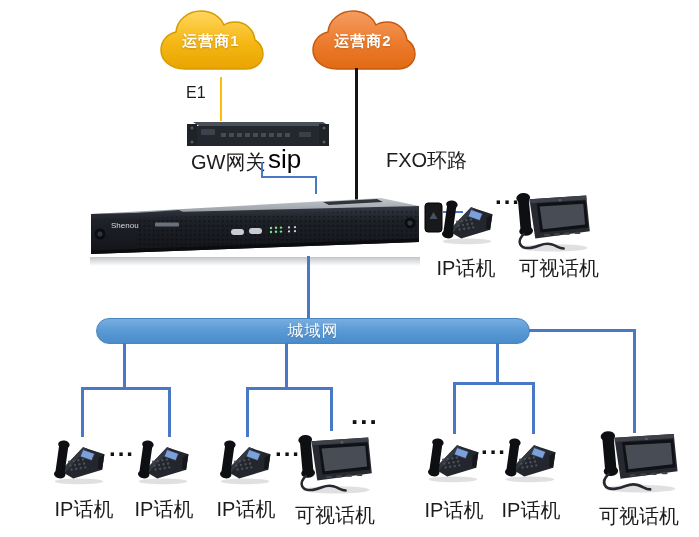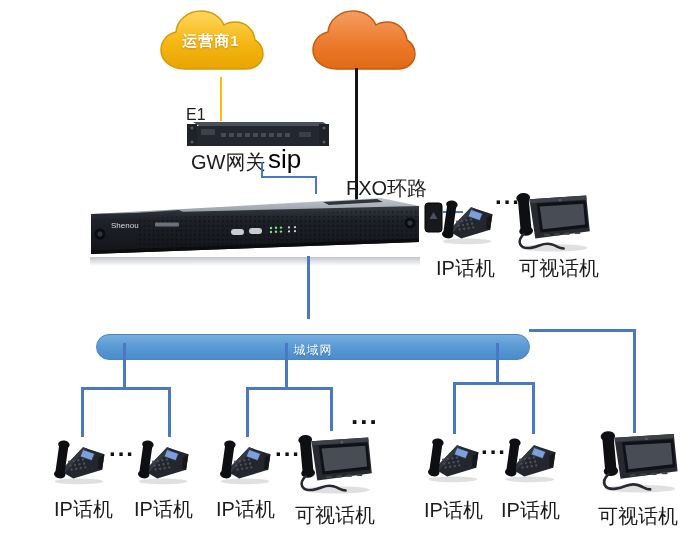--- a/index.html
+++ b/index.html
@@ -6,36 +6,36 @@
   #canvas{
     position:relative;width:699px;height:537px;background:#ffffff;overflow:hidden;
     font-family:"Liberation Sans","DejaVu Sans",sans-serif;color:#1a1a1a;padding-left:12px;
   }
   .abs{position:absolute;text-align:right;}
   .ln{position:absolute;}
   .ln-blue{background:#4979c4;}
   .ln-black{background:#141414;}
   .ln-yellow{background:#fdbf08;}
   .lbl{position:absolute;font-size:20px;color:#1c1c1c;white-space:nowrap;}
-  .lbl-center{text-align:left;}
+  .lbl-center{text-align:center;}
   .cloud{position:absolute;width:110px;height:74px;}
   .cloud-label{
     position:absolute;left:0;top:26px;width:100%;text-align:center;
     color:#ffffff;font-size:15px;font-weight:700;letter-spacing:1px;
     text-shadow:0 1px 2px rgba(120,70,0,.35);
   }
   .ellip{position:absolute;font-size:24px;font-weight:700;color:#111;line-height:1;letter-spacing:2px;}
   .ellip-big{font-size:26px;}
   .sip{position:absolute;font-size:26px;color:#000;line-height:1;}
   .metro-bar{
     position:absolute;left:96px;top:318px;width:434px;height:26px;border-radius:13px;
     background:linear-gradient(#79aee0,#5b9bd5 45%,#4a8cca);
     border:1px solid #4a86c0;box-sizing:border-box;
-    display:flex;align-items:flex-end;justify-content:center;
-    color:#fff;font-size:12px;letter-spacing:1px;text-shadow:0 1px 1px rgba(30,70,110,.4);margin-top:16px;
+    display:flex;align-items:center;justify-content:center;
+    color:#fff;font-size:16px;letter-spacing:1px;text-shadow:0 1px 1px rgba(30,70,110,.4);
   }
   .server-reflection{
     position:absolute;left:90px;top:257px;width:330px;height:9px;
     background:linear-gradient(rgba(120,126,134,.45),rgba(255,255,255,0));
   }
   svg{display:block;}
 </style>
 </head>
 <body>
 
@@ -120,27 +120,28 @@
     <svg width="110" height="74" viewBox="0 0 110 74">
       <path d="M29,63 C14,63 5,54 5,44 C5,35 11,28 20,26 C21,14 32,5 45,5 C55,5 64,10 68,19 C71,17 75,16 79,16 C90,16 98,24 99,34 C104,37 107,42 107,48 C107,57 99,63 90,63 Z" fill="url(#cg1)" stroke="#d69b00" stroke-width="1.5"></path>
     </svg>
     <div class="cloud-label">运营商1</div>
   </div>
 
   <div class="cloud" style="left:308px;top:6px;">
     <svg width="110" height="74" viewBox="0 0 110 74">
       <path d="M29,63 C14,63 5,54 5,44 C5,35 11,28 20,26 C21,14 32,5 45,5 C55,5 64,10 68,19 C71,17 75,16 79,16 C90,16 98,24 99,34 C104,37 107,42 107,48 C107,57 99,63 90,63 Z" fill="url(#cg2)" stroke="#c55a11" stroke-width="1.5"></path>
     </svg>
+    <div class="cloud-label">运营商2</div>
   </div>
 
   <div class="ln ln-yellow" style="left:220px;top:77px;width:2px;height:44px;"></div>
-  <div class="lbl" style="left:186px;top:84px;font-size:16px;margin-top:22px;">E1</div>
+  <div class="lbl" style="left:186px;top:84px;font-size:16px;">E1</div>
 
   <div class="ln ln-black" style="left:355px;top:68px;width:3px;height:132px;"></div>
-  <div class="lbl" style="left:346px;top:147px;margin-top:28px;">FXO环路</div>
+  <div class="lbl" style="left:386px;top:147px;">FXO环路</div>
 
   <div class="abs" style="left:183px;top:114px;">
     <svg width="150" height="36" viewBox="0 0 150 36">
       <polygon points="10,8 140,8 146,12 16,12" fill="#4a505a"></polygon>
       <rect x="4" y="10" width="10" height="22" fill="#1f2227"></rect>
       <rect x="136" y="10" width="10" height="22" fill="#1f2227"></rect>
       <circle cx="9" cy="14" r="1.5" fill="#565d66"></circle>
         <circle cx="9" cy="28" r="1.5" fill="#565d66"></circle>
       <circle cx="141" cy="14" r="1.5" fill="#565d66"></circle>
         <circle cx="141" cy="28" r="1.5" fill="#565d66"></circle>

